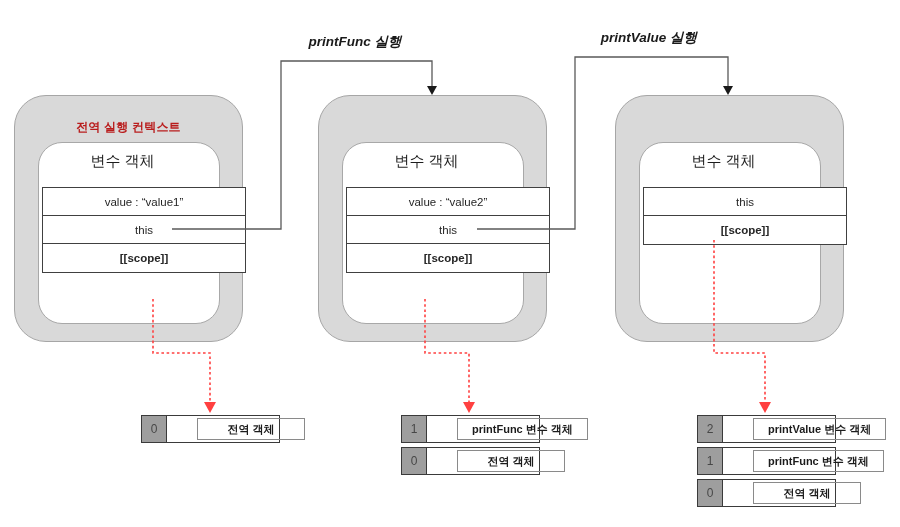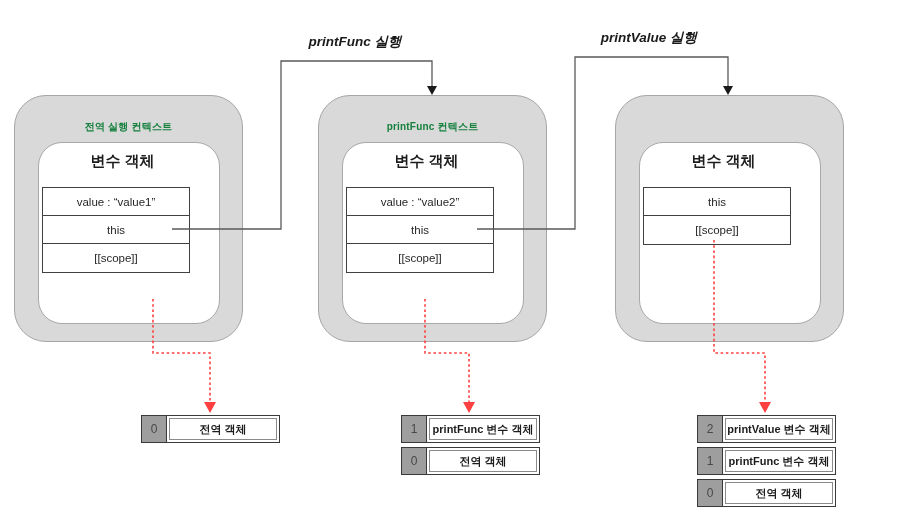--- a/index.html
+++ b/index.html
@@ -9,83 +9,82 @@
   }
   
   .ctx-group{
     position:absolute;top:95px;width:229px;height:247px;
     background:#d9d9d9;border:1.5px solid #a6a6a6;border-radius:32px;
     box-sizing:border-box;
   }
   .ctx-title{
     position:absolute;top:0;left:0;right:0;height:62px;
     display:flex;align-items:center;justify-content:center;
-    font-size:10px;font-weight:bold;color:#15803d;letter-spacing:.2px;
+    font-size:12px;font-weight:bold;color:#b91c1c;letter-spacing:.2px;
   }
   .vo-box{
     position:absolute;left:23px;top:46px;width:182px;height:182px;
     background:#ffffff;border:1.5px solid #a8a8a8;border-radius:24px;
     box-sizing:border-box;
   }
   .vo-title{
     position:absolute;top:56px;left:0;right:12px;text-align:center;
-    font-size:15px;font-weight:bold;color:#1c1c1c;
+    font-size:15px;font-weight:normal;color:#1c1c1c;
   }
   .vo-table{
-    position:absolute;left:27px;top:91px;width:148px;
+    position:absolute;left:27px;top:91px;width:204px;
     background:#ef4444;border:1.2px solid #404040;box-sizing:border-box;
   }
   .vo-row{
     height:28px;display:flex;align-items:center;justify-content:center;
     font-size:11.5px;color:#262626;border-bottom:1.2px solid #404040;
     box-sizing:border-box;background:#ffffff;
   }
-  .vo-row:last-child{border-bottom:none;}
+  .vo-row:last-child{border-bottom:none;font-weight:bold;}
   
   .call-label{
     position:absolute;width:150px;text-align:center;
     font-size:13.5px;font-style:italic;font-weight:600;color:#1a1a1a;
   }
   
   .stack{position:absolute;width:139px;display:flex;flex-direction:column;gap:4px;}
   .stack-row{
     display:flex;height:28px;border:1.6px solid #3a3a3a;background:#ffffff;
     box-sizing:border-box;
   }
   .stack-index{
     width:25px;flex:0 0 25px;background:#9e9e9e;border-right:1.6px solid #3a3a3a;
     display:flex;align-items:center;justify-content:center;
     font-size:12px;color:#474747;box-sizing:border-box;
   }
   .stack-label-wrap{flex:1;padding:2px;box-sizing:border-box;}
   .stack-label{
     width:100%;height:100%;border:1px solid #8a8a8a;box-sizing:border-box;
     display:flex;align-items:center;justify-content:center;
-    font-size:11px;font-weight:bold;color:#1c1c1c;white-space:nowrap;
+    font-size:11px;font-weight:bold;color:#1c1c1c;white-space:nowrap;margin-left:28px;
   }
   .connector-layer{position:absolute;left:0;top:0;pointer-events:none;z-index:10;}
 </style>
 </head>
 <body>
 
 <div class="canvas">
 
   <div class="ctx-group" style="left:14px">
     <div class="ctx-title">전역 실행 컨텍스트</div>
     <div class="vo-box"></div>
     <div class="vo-title">변수 객체</div>
     <div class="vo-table">
       <div class="vo-row">value : “value1”</div>
       <div class="vo-row">this</div>
       <div class="vo-row">[[scope]]</div>
     </div>
   </div>
 
   <div class="ctx-group" style="left:318px">
-    <div class="ctx-title">printFunc 컨텍스트</div>
     <div class="vo-box"></div>
     <div class="vo-title">변수 객체</div>
     <div class="vo-table">
       <div class="vo-row">value : “value2”</div>
       <div class="vo-row">this</div>
       <div class="vo-row">[[scope]]</div>
     </div>
   </div>
 
   <div class="ctx-group" style="left:615px">

